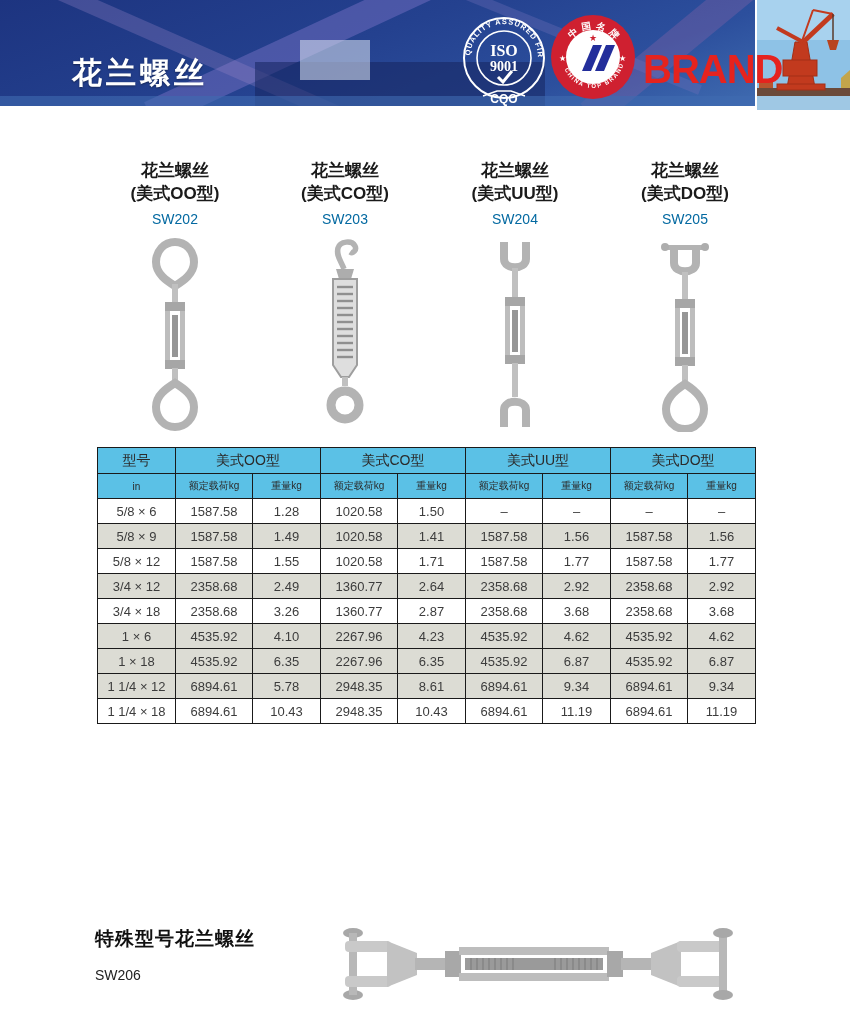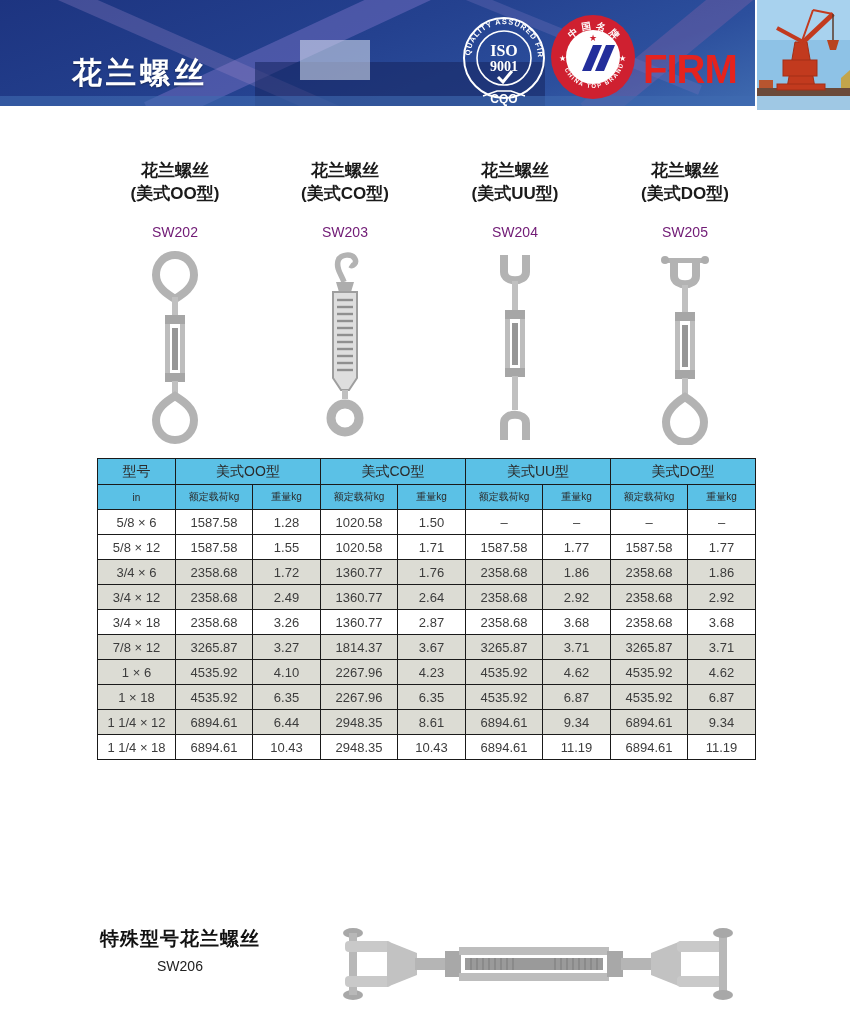--- a/index.html
+++ b/index.html
@@ -28,41 +28,41 @@
   }
   .crane-panel{ position:absolute; left:757px; top:0; width:93px; height:110px; }
 
   
   .products{
     position:absolute; left:90px; top:160px; width:680px;
     display:flex; flex-direction:row;
   }
   .product{ width:170px; display:flex; flex-direction:column; align-items:center; }
   .product-name{ font-size:17px; font-weight:bold; color:#1a1a1a; line-height:1.35; text-align:center; }
-  .product-code{ font-size:14px; color:#701a75; margin-top:18px; }
+  .product-code{ font-size:14px; color:#0369a1; margin-top:5px; }
   .product-img{ margin-top:10px; }
 
   
   table.spec{
-    position:absolute; left:97px; top:458px; width:657px;
+    position:absolute; left:97px; top:447px; width:657px;
     border-collapse:collapse; table-layout:fixed;border-radius:10px;
   }
   table.spec th, table.spec td{
     border:1px solid #1a1a1a; text-align:center; vertical-align:middle;
     font-weight:normal; color:#333; overflow:hidden; white-space:nowrap;
   }
   table.spec thead th{ background:#5bc1e6; color:#2b2b2b; font-size:14px; height:26px; }
   table.spec thead tr.sub th{ height:25px; font-size:10px; }
   table.spec tbody td{ height:25px; font-size:13px; background:#ffffff; color:#3c3c3c; }
   table.spec tbody tr.alt td{ background:#dcdcd4; }
 
   
-  .special-label{ position:absolute; left:95px; top:926px; width:170px; text-align:center; }
+  .special-label{ position:absolute; left:95px; top:926px; width:170px; }
   .special-title{ font-size:19px; font-weight:bold; color:#111; letter-spacing:1px; }
-  .special-code{ font-size:14px; color:#222; margin-top:6px; }
+  .special-code{ font-size:14px; color:#222; margin-top:15px; }
   .special-img{ position:absolute; left:325px; top:925px; }
 </style>
 </head>
 <body>
 
 <div class="page">
 
   <div class="header-photo">
     <svg width="755" height="106" viewBox="0 0 755 106">
       <line x1="150" y1="115" x2="430" y2="-15" stroke="#7d74c8" stroke-width="28" opacity="0.45"></line>
@@ -110,21 +110,21 @@
         <textPath href="#brandBot" startOffset="13%">CHINA TOP BRAND</textPath>
       </text>
       <text x="10" y="48" font-size="8" fill="#ffffff">★</text>
       <text x="70" y="48" font-size="8" fill="#ffffff">★</text>
       <text x="40" y="28" font-size="9" fill="#cf2030">★</text>
       <path d="M33 58 L44 32 h9 L42 58 Z" fill="#232e9b"></path>
       <path d="M46 58 L57 32 h9 L55 58 Z" fill="#232e9b"></path>
     </svg>
   </div>
 
-  <div class="picc-logo">FIRM</div>
+  <div class="picc-logo">BRAND</div>
 
   <div class="crane-panel">
     <svg width="93" height="110" viewBox="0 0 93 110">
       <rect width="93" height="110" fill="#8ec2e6"></rect>
       <rect y="0" width="93" height="40" fill="#a8d2ee"></rect>
       <rect y="88" width="93" height="8" fill="#6b4a3a"></rect>
       <rect y="96" width="93" height="14" fill="#9fc8e4"></rect>
       <g fill="#c23a1e" stroke="#a32f16" stroke-width="1">
         <polygon points="30,88 38,42 50,42 58,88"></polygon>
         <rect x="26" y="60" width="34" height="16"></rect>
@@ -269,43 +269,43 @@
           <td>5/8 × 6</td>
           <td>1587.58</td>
           <td>1.28</td>
           <td>1020.58</td>
           <td>1.50</td>
           <td>–</td>
           <td>–</td>
           <td>–</td>
           <td>–</td>
         </tr>
+        <tr class="alt">
+          <td>5/8 × 9</td>
+          <td>1587.58</td>
+          <td>1.49</td>
+          <td>1020.58</td>
+          <td>1.41</td>
+          <td>1587.58</td>
+          <td>1.56</td>
+          <td>1587.58</td>
+          <td>1.56</td>
+        </tr>
         <tr>
           <td>5/8 × 12</td>
           <td>1587.58</td>
           <td>1.55</td>
           <td>1020.58</td>
           <td>1.71</td>
           <td>1587.58</td>
           <td>1.77</td>
           <td>1587.58</td>
           <td>1.77</td>
         </tr>
         <tr class="alt">
-          <td>3/4 × 6</td>
-          <td>2358.68</td>
-          <td>1.72</td>
-          <td>1360.77</td>
-          <td>1.76</td>
-          <td>2358.68</td>
-          <td>1.86</td>
-          <td>2358.68</td>
-          <td>1.86</td>
-        </tr>
-        <tr class="alt">
           <td>3/4 × 12</td>
           <td>2358.68</td>
           <td>2.49</td>
           <td>1360.77</td>
           <td>2.64</td>
           <td>2358.68</td>
           <td>2.92</td>
           <td>2358.68</td>
           <td>2.92</td>
         </tr>
@@ -314,31 +314,20 @@
           <td>2358.68</td>
           <td>3.26</td>
           <td>1360.77</td>
           <td>2.87</td>
           <td>2358.68</td>
           <td>3.68</td>
           <td>2358.68</td>
           <td>3.68</td>
         </tr>
         <tr class="alt">
-          <td>7/8 × 12</td>
-          <td>3265.87</td>
-          <td>3.27</td>
-          <td>1814.37</td>
-          <td>3.67</td>
-          <td>3265.87</td>
-          <td>3.71</td>
-          <td>3265.87</td>
-          <td>3.71</td>
-        </tr>
-        <tr class="alt">
           <td>1 × 6</td>
           <td>4535.92</td>
           <td>4.10</td>
           <td>2267.96</td>
           <td>4.23</td>
           <td>4535.92</td>
           <td>4.62</td>
           <td>4535.92</td>
           <td>4.62</td>
         </tr>
@@ -349,21 +338,21 @@
           <td>2267.96</td>
           <td>6.35</td>
           <td>4535.92</td>
           <td>6.87</td>
           <td>4535.92</td>
           <td>6.87</td>
         </tr>
         <tr class="alt">
           <td>1 1/4 × 12</td>
           <td>6894.61</td>
-          <td>6.44</td>
+          <td>5.78</td>
           <td>2948.35</td>
           <td>8.61</td>
           <td>6894.61</td>
           <td>9.34</td>
           <td>6894.61</td>
           <td>9.34</td>
         </tr>
         <tr>
           <td>1 1/4 × 18</td>
           <td>6894.61</td>

